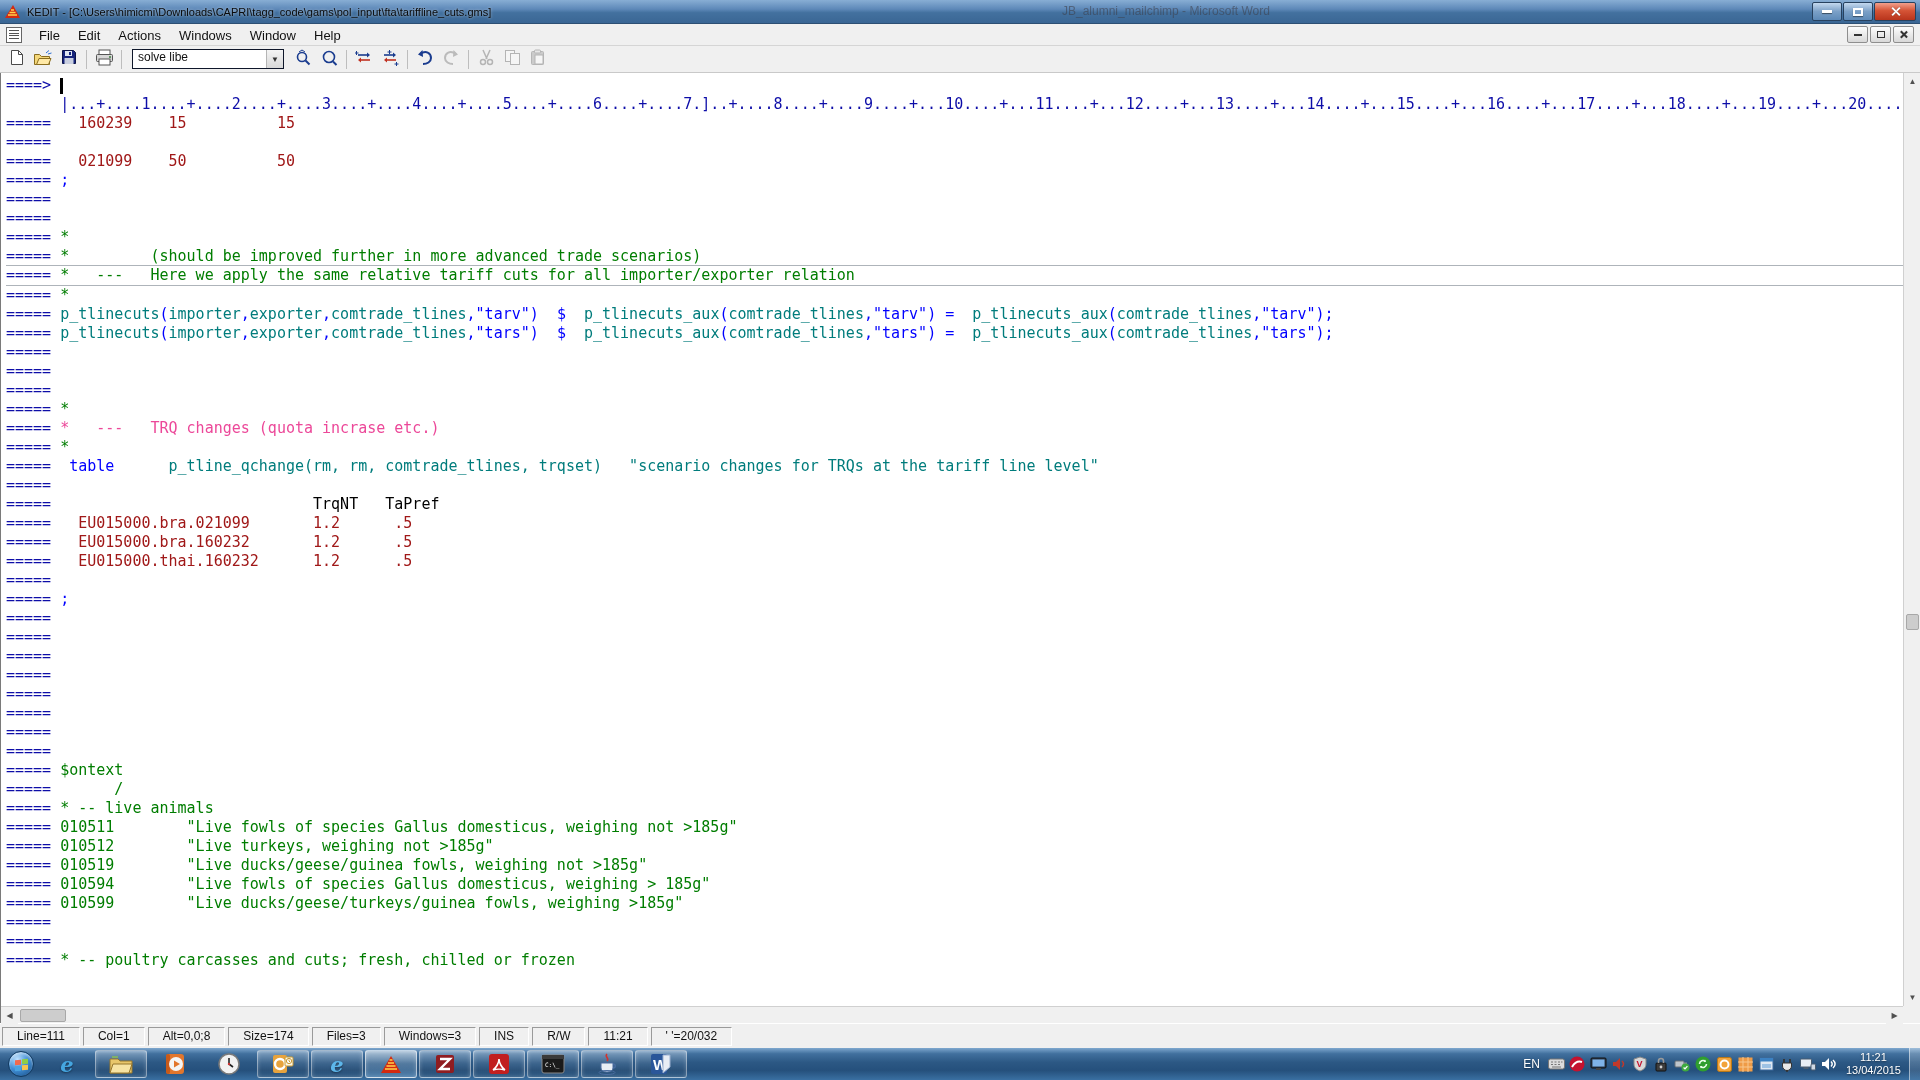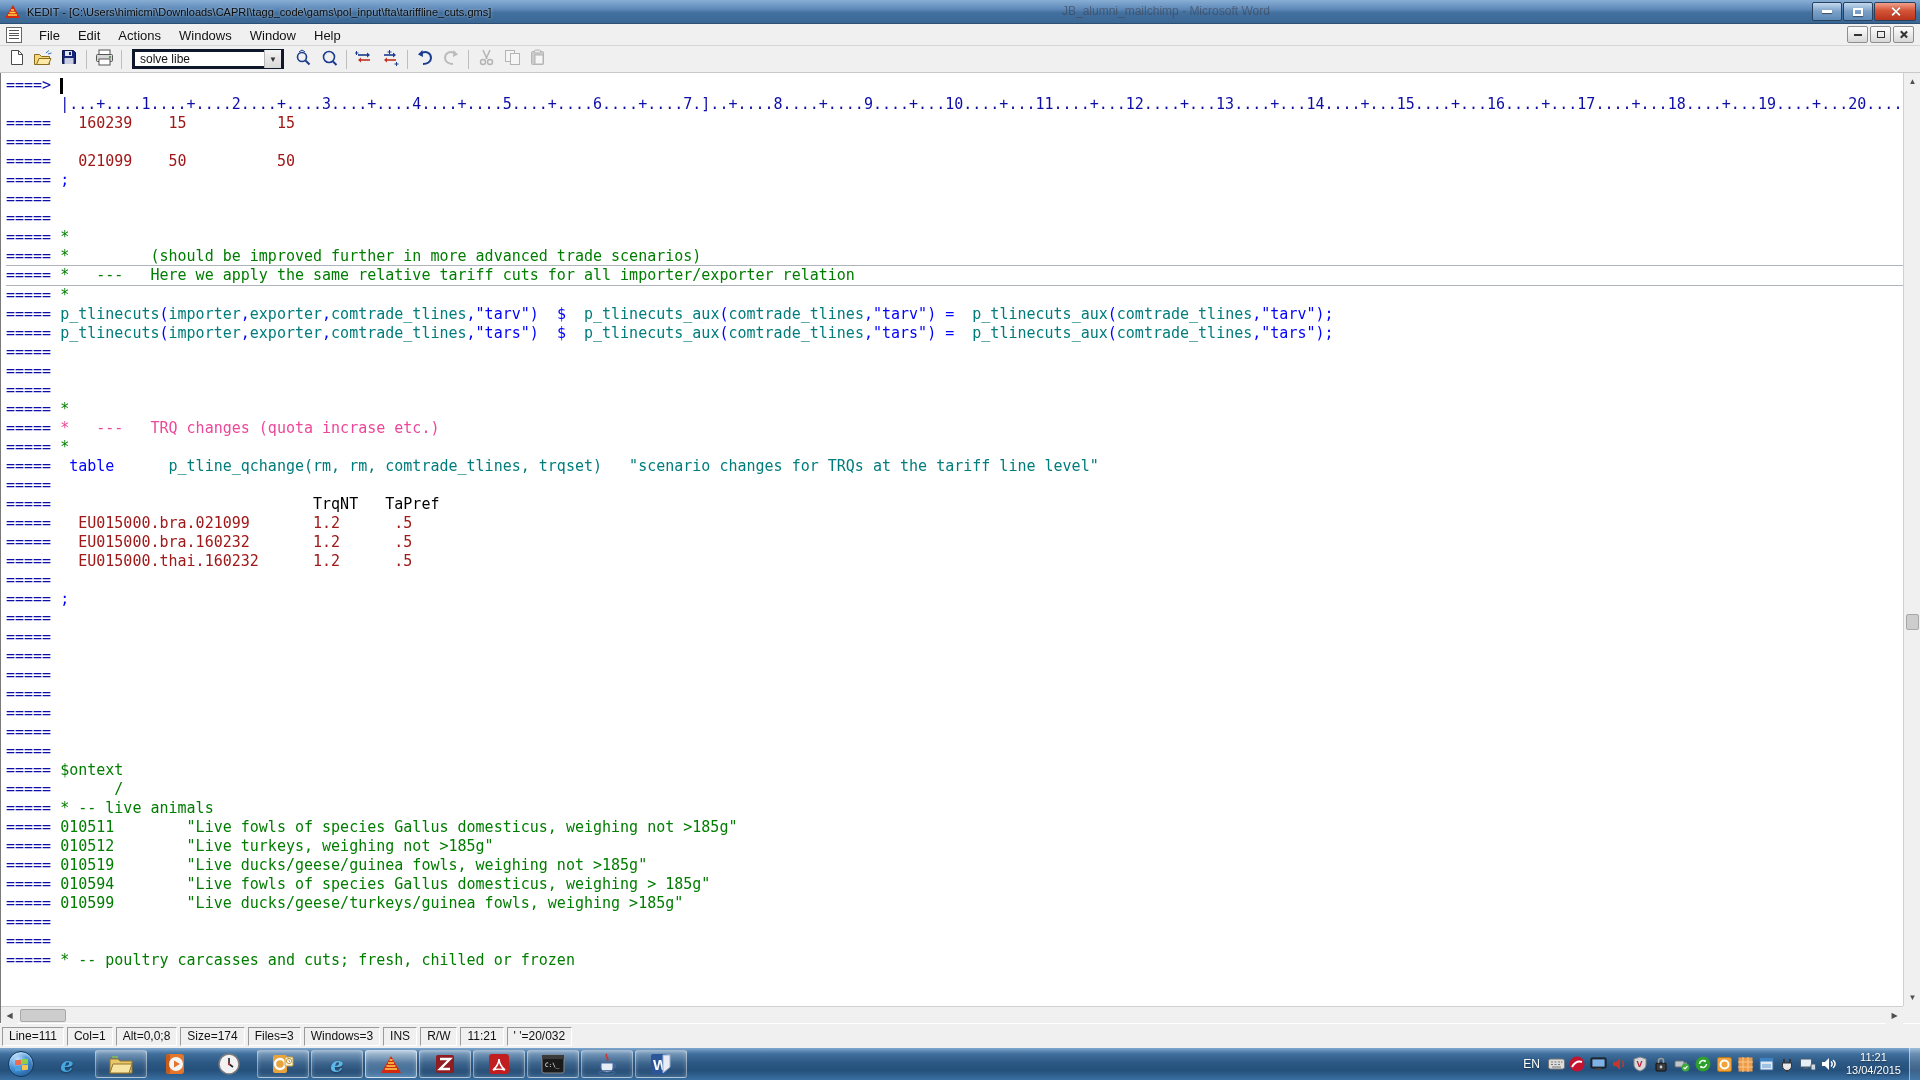--- a/index.html
+++ b/index.html
@@ -28,21 +28,21 @@
   .cbtn { width:21px; height:17px; border:1px solid #8e8e8e; background:linear-gradient(180deg,#fdfdfd,#d8d8d8); border-radius:2px; margin-left:2px; display:flex; align-items:center; justify-content:center; }
   .gl-min2{ width:8px;height:2px;background:#333;} .gl-max2{width:8px;height:7px;border:1px solid #333;}
   .gl-x2{position:relative;width:9px;height:9px;} .gl-x2:before,.gl-x2:after{content:"";position:absolute;left:4px;top:0;width:1.6px;height:9px;background:#333;}
   .gl-x2:before{transform:rotate(45deg);} .gl-x2:after{transform:rotate(-45deg);}
 
   
   .toolbar { height:27px; background:#f0f0f0; border-bottom:1px solid #c9c9c9; display:flex; align-items:center; padding-left:4px; }
   .tbtn { width:26px; height:23px; display:flex; align-items:center; justify-content:center; border:1px solid transparent; border-radius:2px; }
   .tbtn.disabled { opacity:.38; filter:grayscale(1); }
   .tsep { width:1px; height:19px; background:#bdbdbd; margin:0 4px; }
-  .combo { width:152px; height:20px; border:3px solid #0f172a; background:#fff; display:flex; align-items:center; margin:0 6px; position:relative; }
+  .combo { width:152px; height:20px; border:1px solid #0f172a; background:#fff; display:flex; margin:0 6px; position:relative; }
   .combo .cval { font-size:12px; color:#111; padding-left:5px; flex:1; }
   .combo .carrow { width:17px; height:18px; background:linear-gradient(180deg,#f4f4f4,#d8d8d8); border-left:1px solid #b5b5b5; display:flex; align-items:center; justify-content:center; font-size:8px; color:#333; }
 
   
   .editor-wrap { flex:1; position:relative; background:#fff; border-left:1px solid #7a7a7a; }
   .editor { position:absolute; left:0; top:0; right:17px; bottom:17px; overflow:hidden; padding:3px 0 0 5px; background:#fff; cursor:text; }
   .edrow { height:19px; line-height:19px; font-family:"DejaVu Sans Mono","Liberation Mono",monospace; font-size:15px; white-space:pre; }
   .edrow .pfx { display:inline-block; width:5ch; }
   .edrow .gap { display:inline-block; width:1ch; }
   .edrow.current { border-top:1px solid #aeb4ba; border-bottom:1px solid #aeb4ba; height:21px; line-height:19px; margin-top:-1px; }
@@ -52,21 +52,21 @@
   .hscroll { position:absolute; left:0; right:17px; bottom:0; height:17px; background:#f0f0f0; border-top:1px solid #d0d0d0; display:flex; align-items:center; }
   .sbtn { width:17px; height:17px; display:flex; align-items:center; justify-content:center; font-size:8px; color:#505050; background:#f0f0f0; }
   .vthumb { position:absolute; left:2px; width:13px; height:16px; background:#cdcdcd; border:1px solid #a8a8a8; border-radius:2px; top:58%; }
   .hthumb { width:46px; height:13px; background:#cdcdcd; border:1px solid #a8a8a8; border-radius:2px; margin-left:2px; }
   .vscroll .up { position:absolute; top:0; } .vscroll .dn { position:absolute; bottom:0; }
   .hscroll .rt { position:absolute; right:0; }
   .corner { position:absolute; right:0; bottom:0; width:17px; height:17px; background:#f0f0f0; }
 
   
   .statusbar { height:25px; background:#f0f0f0; display:flex; align-items:center; padding:0 2px; border-top:1px solid #fff; }
-  .scell { height:19px; border:1px solid; border-color:#9a9a9a #ffffff #ffffff #9a9a9a; background:#f0f0f0; font-size:12px; color:#111; display:flex; align-items:center; justify-content:center; padding:0 6px; margin-right:3px; white-space:nowrap; }
+  .scell { height:19px; border:1px solid; border-color:#9a9a9a #ffffff #ffffff #9a9a9a; background:#f0f0f0; font-size:12px; color:#111; display:flex; align-items:center; justify-content:center; padding:0 14px; margin-right:3px; white-space:nowrap; }
 
   
   .taskbar { height:32px; background:linear-gradient(180deg,#7fa8cf 0%,#41709e 18%,#2c5884 45%,#25507c 70%,#3a70a2 100%); display:flex; align-items:center; position:relative; }
   .startorb { width:38px; height:30px; display:flex; align-items:center; justify-content:center; margin-left:2px; }
   .orb { width:26px; height:26px; border-radius:50%; background:radial-gradient(circle at 35% 30%,#bfe2ff 0%,#3f8ed6 45%,#16487e 100%); border:1px solid #123a60; position:relative; box-shadow:inset 0 2px 3px rgba(255,255,255,.6); }
   .flag { position:absolute; left:6px; top:7px; width:13px; height:12px; }
   .flag i { position:absolute; width:6px; height:5px; }
   .flag i:nth-child(1){left:0;top:1px;background:#f16a4d;transform:skewY(-6deg);}
   .flag i:nth-child(2){right:0;top:0;background:#8fce46;transform:skewY(-6deg);}
   .flag i:nth-child(3){left:0;bottom:0;background:#4aa3e0;transform:skewY(-6deg);}

